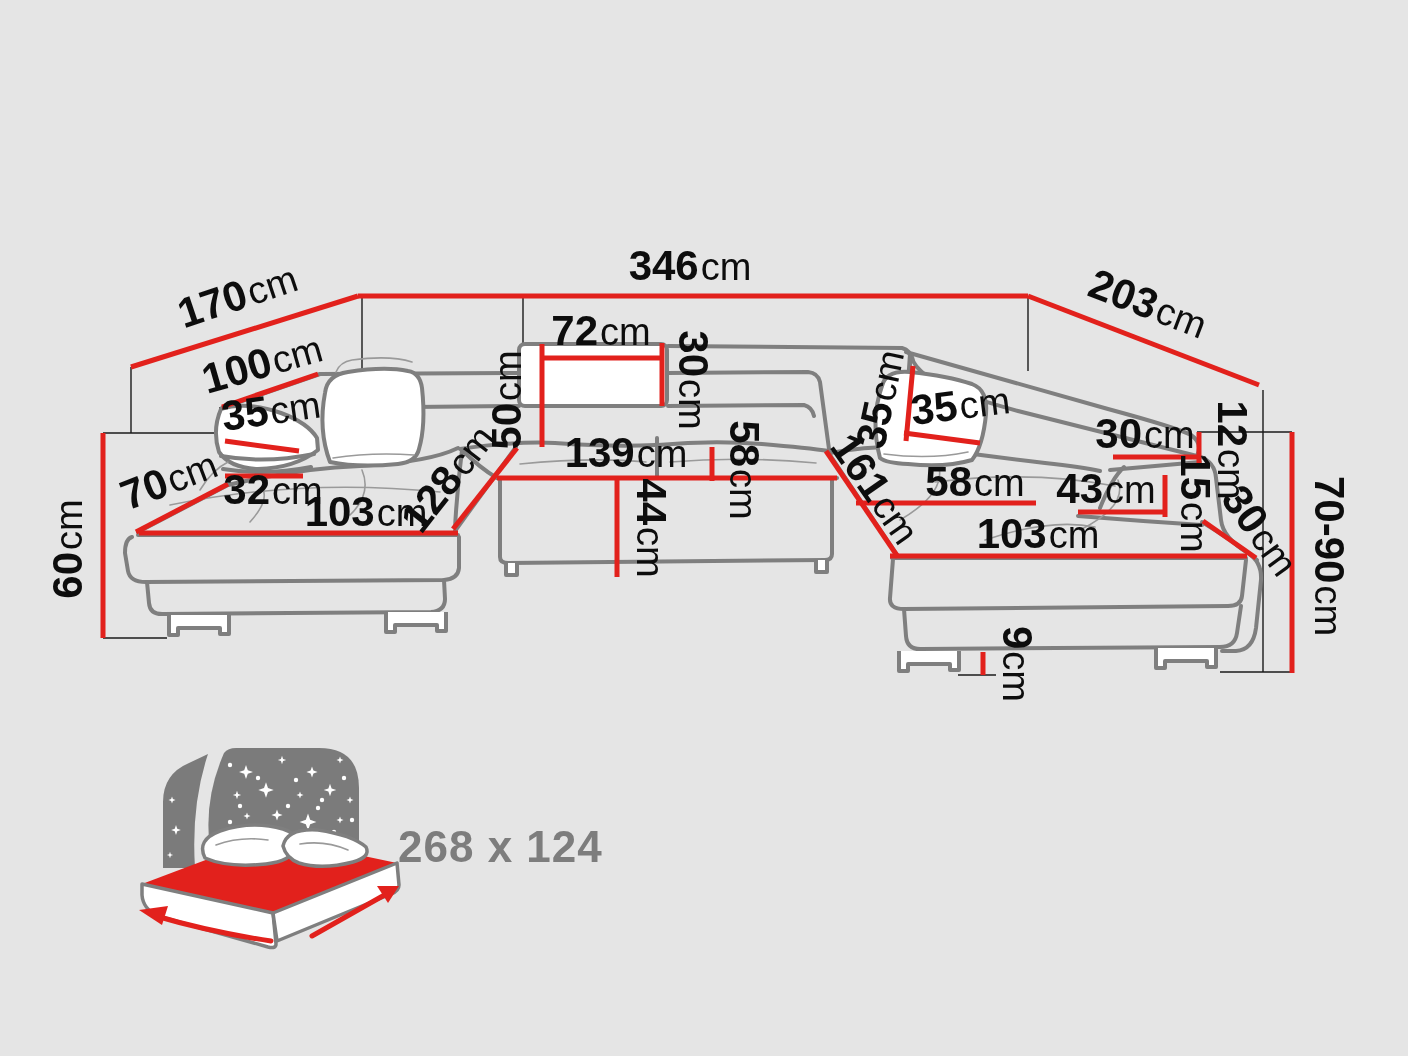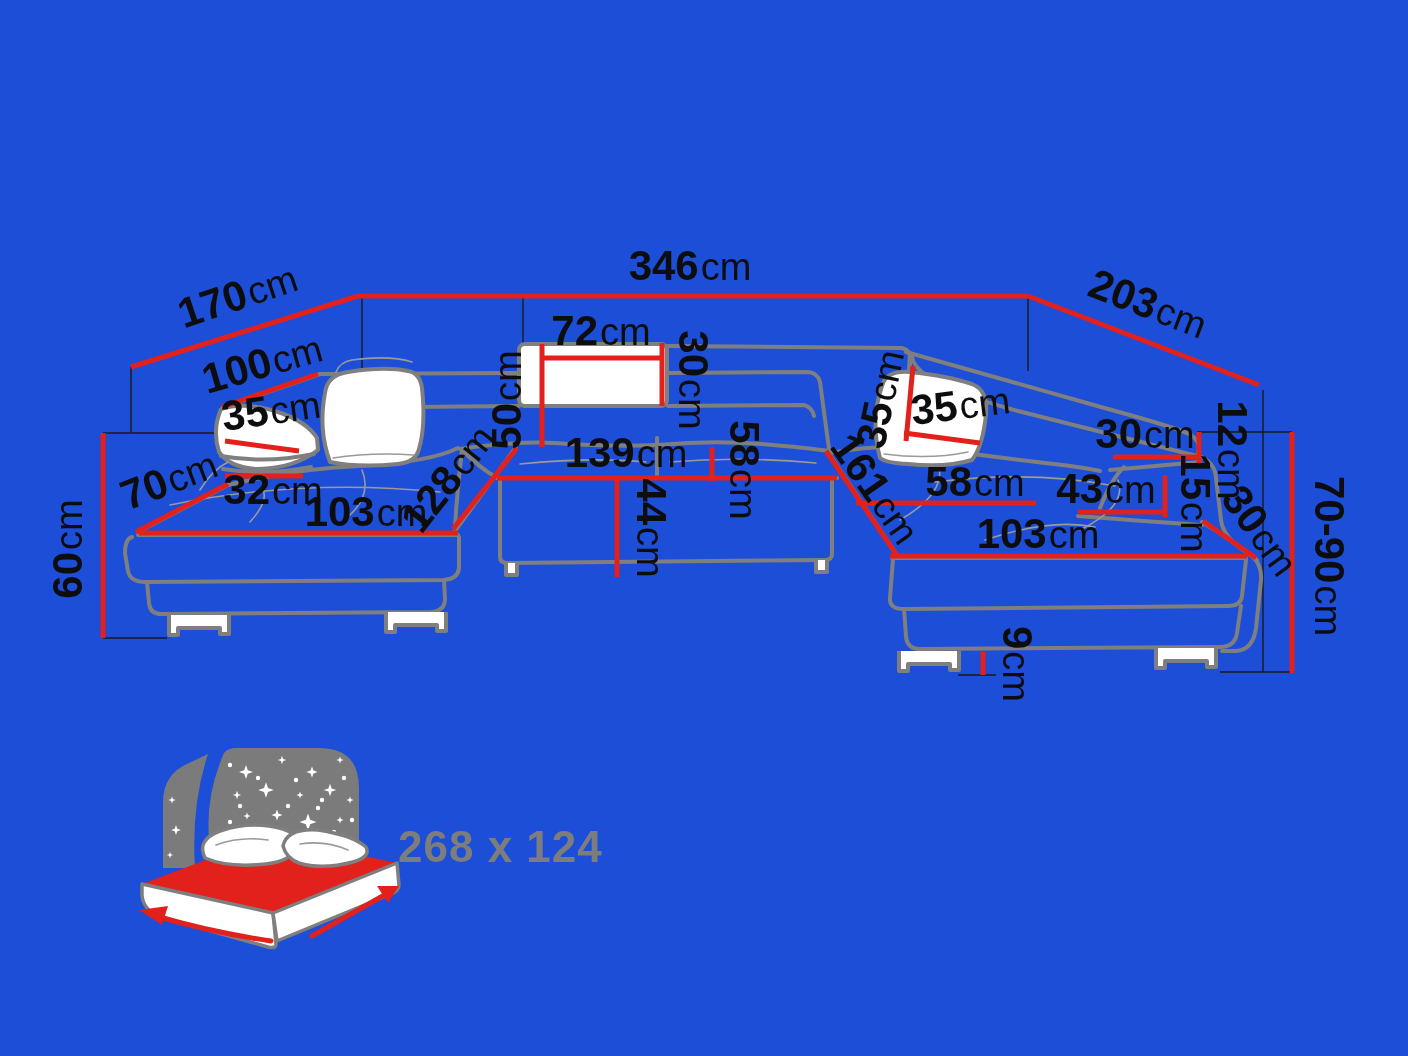--- a/index.html
+++ b/index.html
@@ -1,16 +1,16 @@
 <!DOCTYPE html>
 <html><head>
 <meta charset="utf-8">
 <style>
   html,body{margin:0;padding:0;background:#ffffff;}
-  .stage{width:1408px;height:1056px;background:#1d4ed8;position:relative;overflow:hidden;}
+  .stage{width:1408px;height:1056px;background:#e5e5e5;position:relative;overflow:hidden;}
   svg{display:block;}
   .dim{font-family:"Liberation Sans",sans-serif;font-weight:700;font-size:42px;fill:#0d0d0d;text-anchor:middle;}
   .dim .unit{font-weight:400;font-size:38px;}
   .slabel{font-family:"Liberation Sans",sans-serif;font-weight:700;font-size:44px;fill:#7d7d7d;letter-spacing:1px;}
   .gray{stroke:#7f7f7f;stroke-width:4;fill:none;stroke-linecap:round;stroke-linejoin:round;}
   .grayfill{stroke:#7f7f7f;stroke-width:4;fill:#ffffff;stroke-linejoin:round;}
   .thin{stroke:#9a9a9a;stroke-width:1.6;fill:none;stroke-linecap:round;}
   .guide{stroke:#1a1a1a;stroke-width:1.4;fill:none;}
   .red{stroke:#e2211c;stroke-width:5;fill:none;stroke-linecap:butt;}
   .icongray{fill:#7b7b7b;stroke:none;}

